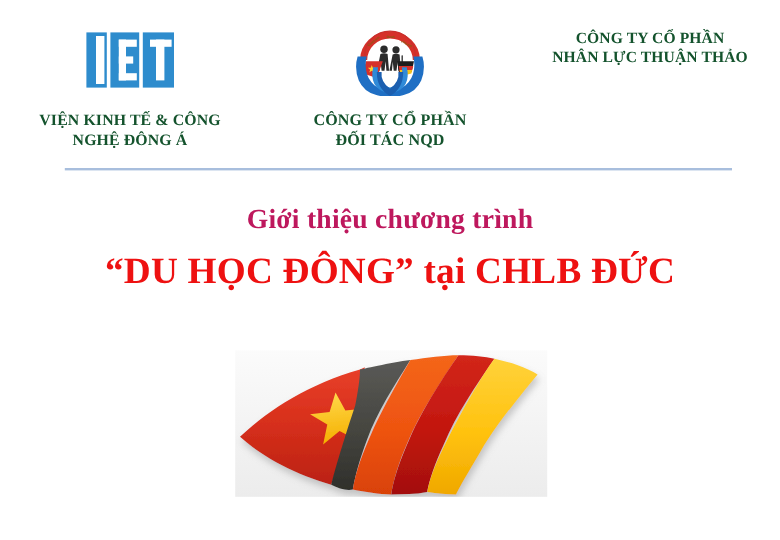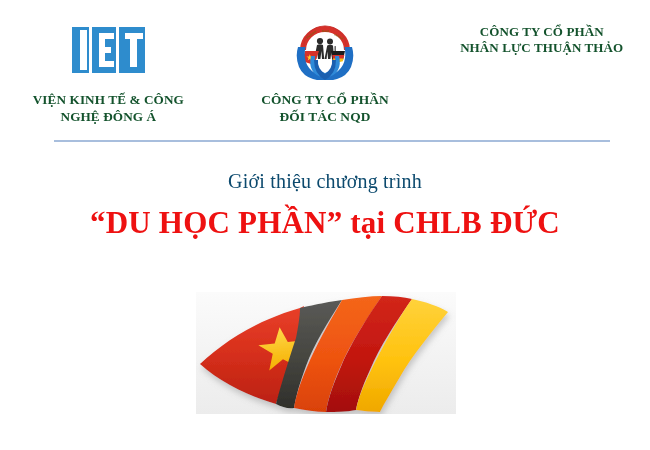--- a/index.html
+++ b/index.html
@@ -103,23 +103,23 @@
   
   .title-block {
     position: absolute;
     top: 170px;
     left: 0;
     width: 650px;
     text-align: center;
   }
   .subtitle {
     font-family: "Liberation Serif", "DejaVu Serif", serif;
-    font-weight: normal;
-    font-size: 20px;
-    color: #0c4a6e;
+    font-weight: bold;
+    font-size: 23px;
+    color: #be185d;
     letter-spacing: .2px;
   }
   .maintitle {
     margin-top: 12px;
     font-family: "Liberation Serif", "DejaVu Serif", serif;
     font-weight: bold;
     font-size: 31px;
     color: #ee1111;
     letter-spacing: .2px;
     white-space: nowrap;
@@ -211,21 +211,21 @@
   <div class="partner">
     <div class="partner-name">CÔNG TY CỔ PHẦN
 NHÂN LỰC THUẬN THẢO</div>
   </div>
 </div>
 
 <div class="divider"></div>
 
 <div class="title-block">
   <div class="subtitle">Giới thiệu chương trình</div>
-  <div class="maintitle">“DU HỌC PHẦN” tại CHLB ĐỨC</div>
+  <div class="maintitle">“DU HỌC ĐÔNG” tại CHLB ĐỨC</div>
 </div>
 
 <div class="flag-stage">
   <svg width="260" height="122" viewBox="0 0 260 122">
     <defs>
       <linearGradient id="vnRed" x1="0" y1="0" x2="0" y2="1">
         <stop offset="0%" stop-color="#e8402a"></stop>
         <stop offset="45%" stop-color="#d8301c"></stop>
         <stop offset="100%" stop-color="#bb2212"></stop>
       </linearGradient>

